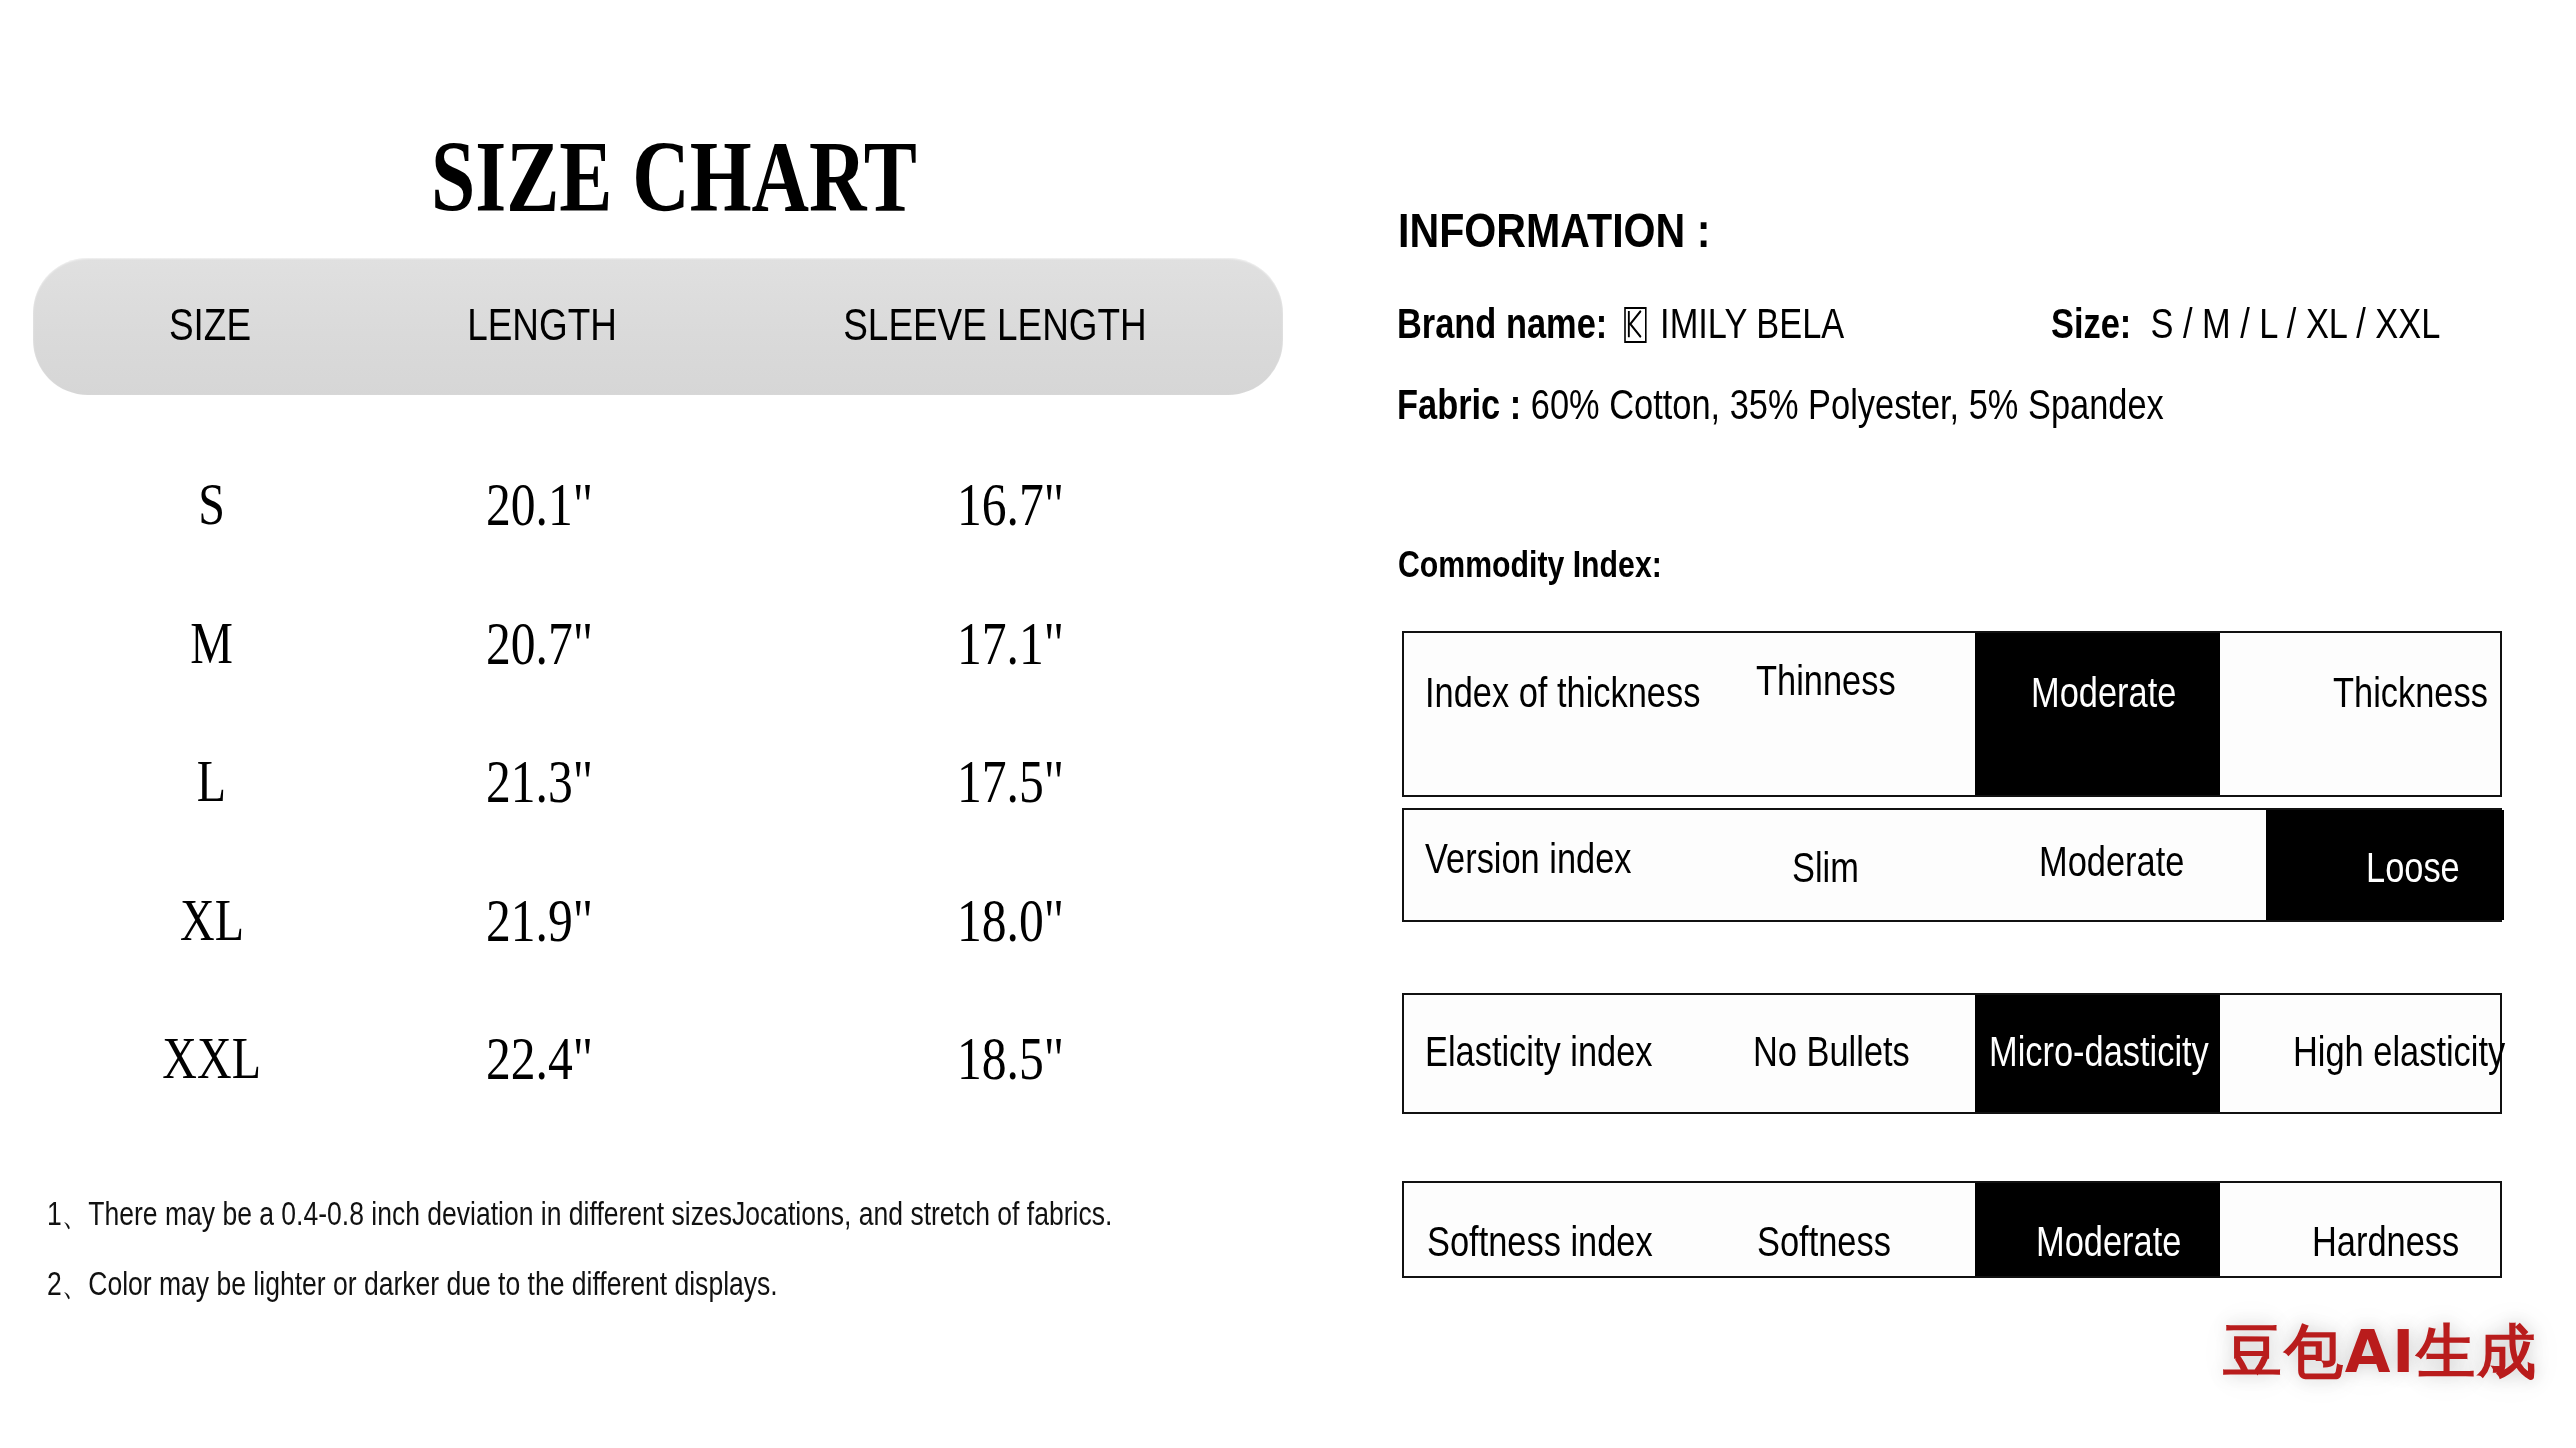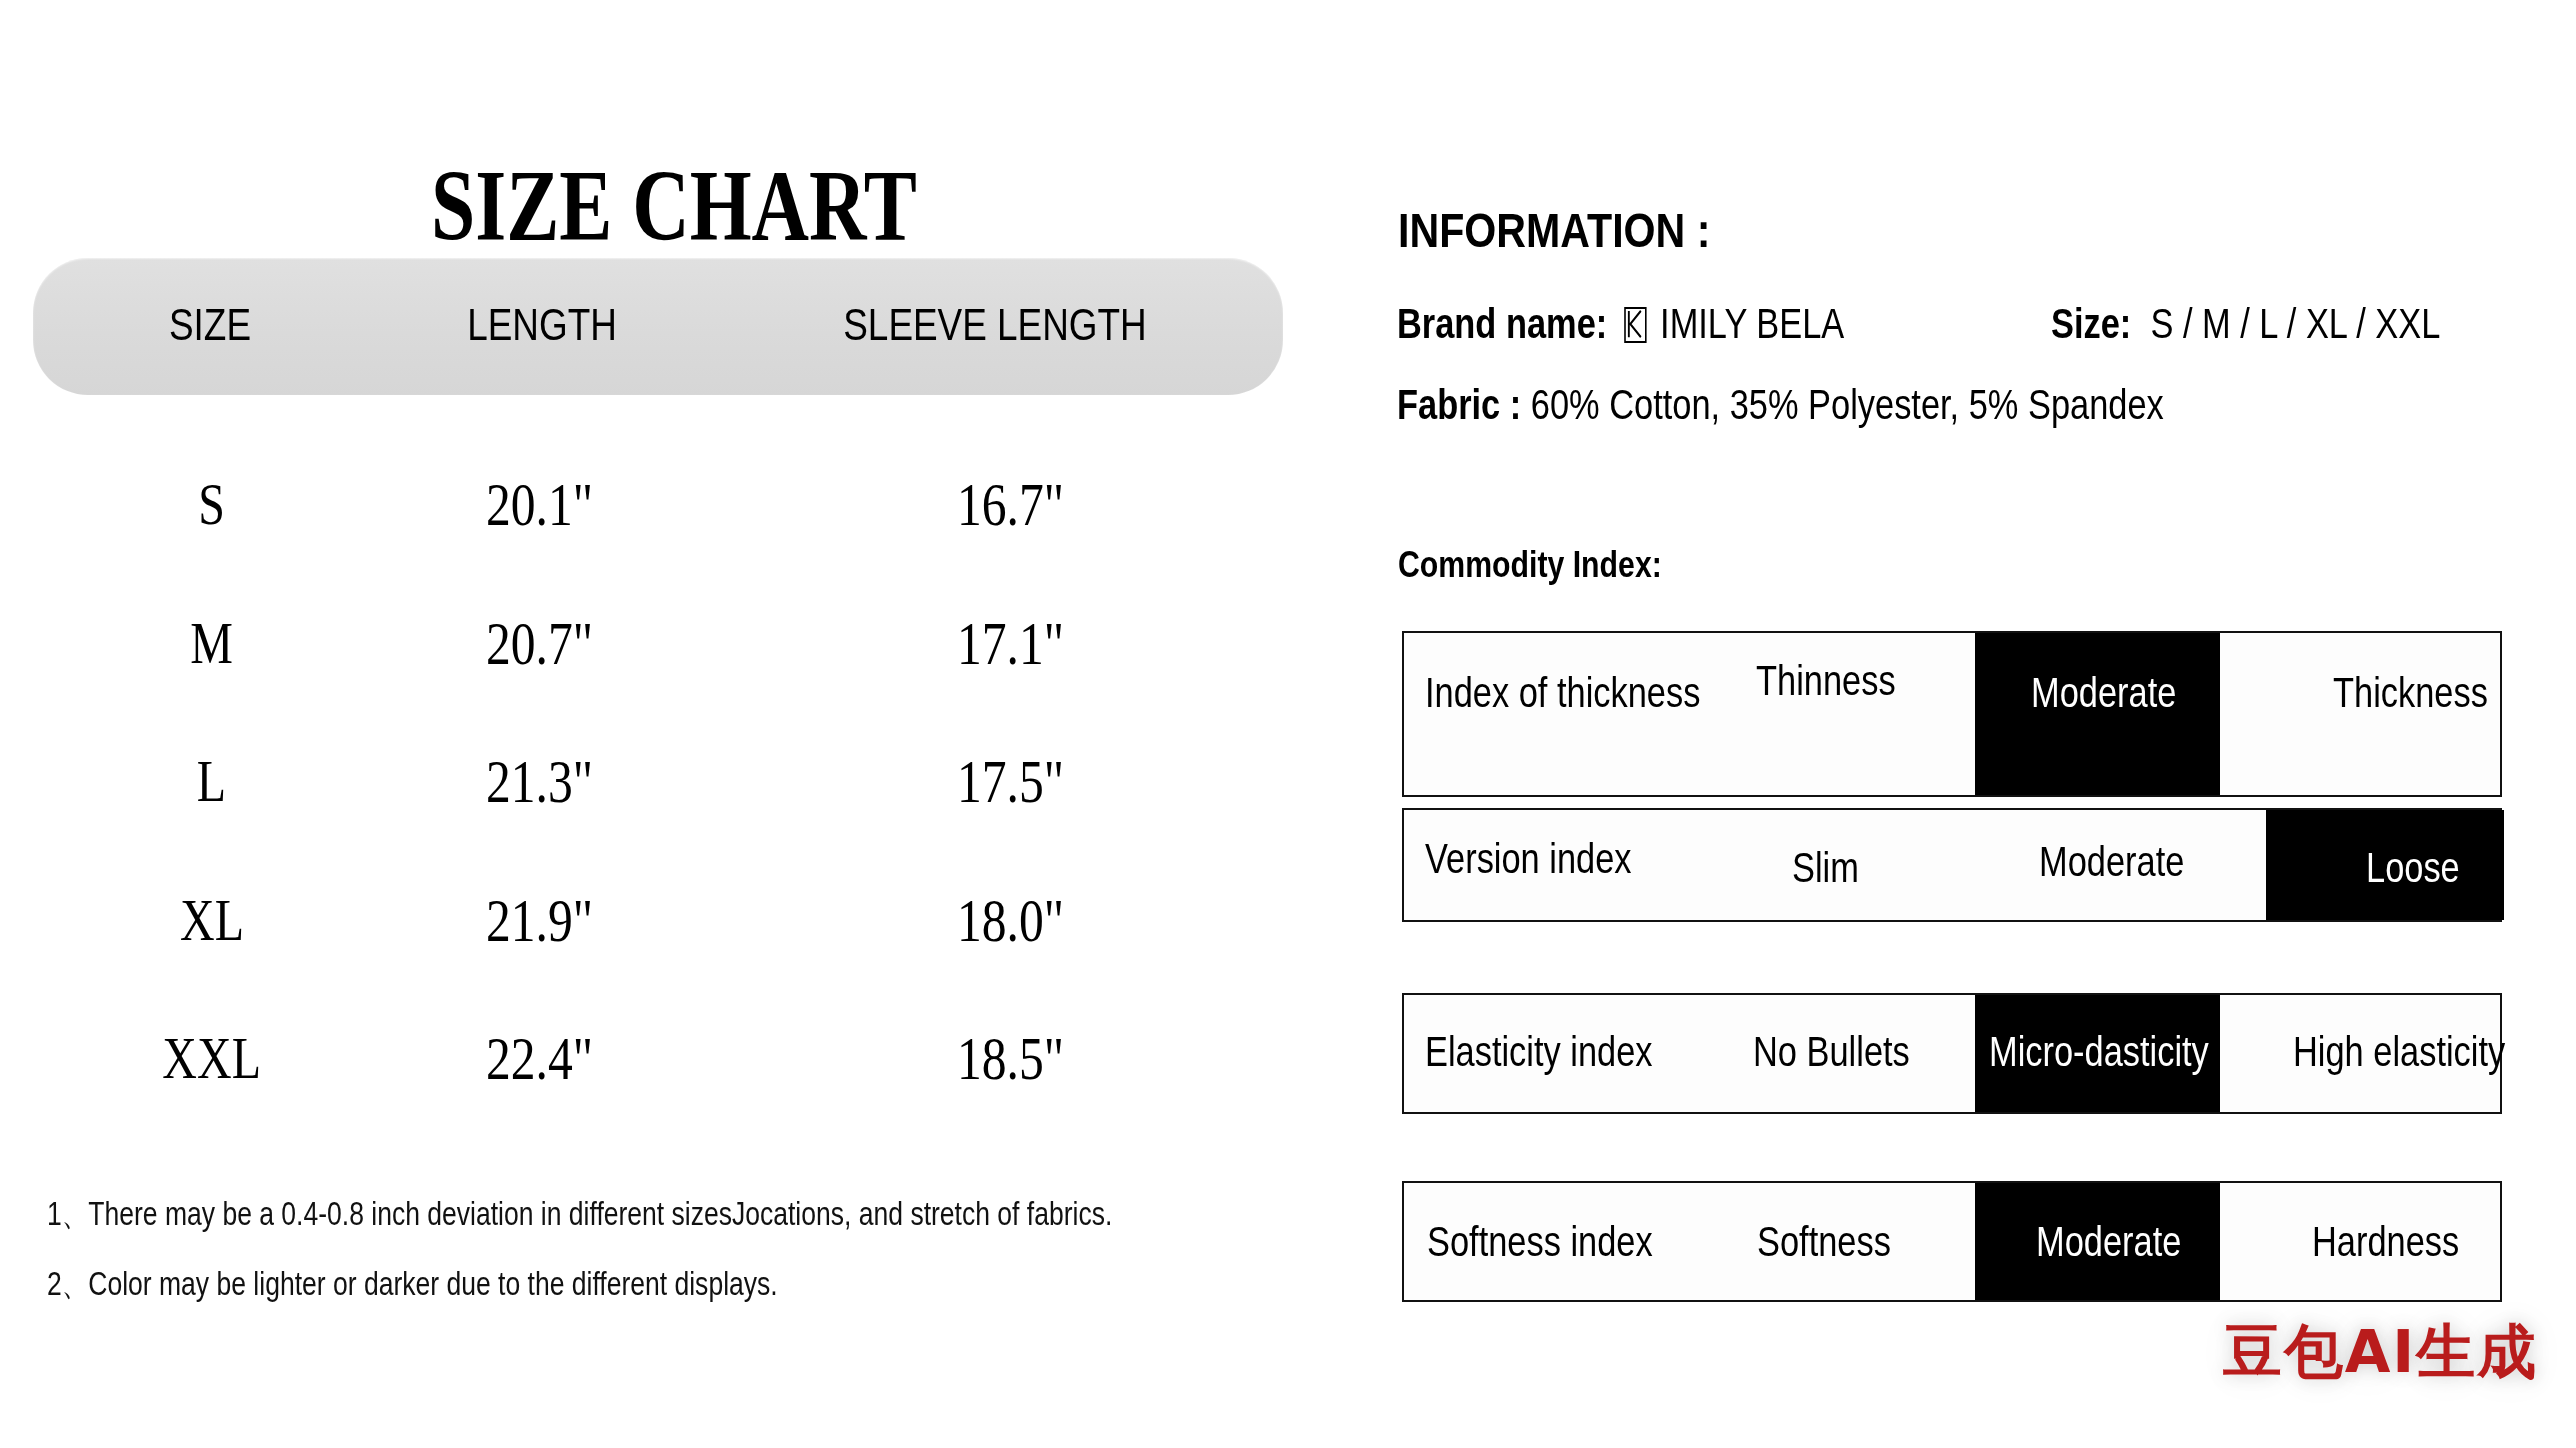--- a/index.html
+++ b/index.html
@@ -1,21 +1,21 @@
 <!DOCTYPE html>
 <html style="font-size:15px"><head>
 <meta charset="utf-8">
 <style>
   html, body { margin:0; padding:0; background:#ffffff; }
   body { width:2576px; height:1448px; position:relative; overflow:hidden; color:#000; }
   .abs { position:absolute; white-space:nowrap; }
   .cond { display:inline-block; transform-origin:left top; }
 
   
-  #title { left:431px; top:154px; font-family:"Liberation Serif", serif; font-weight:bold; font-size:102px; line-height:104px; }
+  #title { left:431px; top:125px; font-family:"Liberation Serif", serif; font-weight:bold; font-size:102px; line-height:104px; }
   #title .cond { transform:scaleX(0.78); }
 
   
   #hdr { left:33px; top:258px; width:1250px; height:137px; border-radius:55px;
          background:linear-gradient(180deg,#e0e0e0 0%,#dadada 55%,#d6d6d6 100%);
          box-shadow: inset 0 0.9px 1.9px rgba(255,255,255,0.6); }
   .hcell { position:absolute; top:43px; font-family:"Liberation Sans", sans-serif; font-size:45px; line-height:47px; transform:translateX(-50%); }
   .hcell .cond { transform:scaleX(0.82); transform-origin:center top; }
 
   
@@ -139,21 +139,21 @@
 </div>
 
 <div class="ibox" style="top:993px;height:121px">
   <div class="seg black" style="left:571px;width:245px"></div>
   <div class="itext" style="left:21px;top:33px"><span class="cond">Elasticity index</span></div>
   <div class="itext" style="left:349px;top:33px"><span class="cond">No Bullets</span></div>
   <div class="itext white" style="left:585px;top:33px"><span class="cond">Micro-dasticity</span></div>
   <div class="itext" style="left:889px;top:33px"><span class="cond">High elasticity</span></div>
 </div>
 
-<div class="ibox" style="top:1181px;height:121px">
+<div class="ibox" style="top:1181px;height:97px">
   <div class="seg black" style="left:571px;width:245px"></div>
   <div class="itext" style="left:22.6px;top:35px"><span class="cond">Softness index</span></div>
   <div class="itext" style="left:353px;top:35px"><span class="cond">Softness</span></div>
   <div class="itext white" style="left:632px;top:35px"><span class="cond">Moderate</span></div>
   <div class="itext" style="left:908px;top:35px"><span class="cond">Hardness</span></div>
 </div>
 
 <div class="abs" id="watermark">豆包AI生成</div>
 
 

